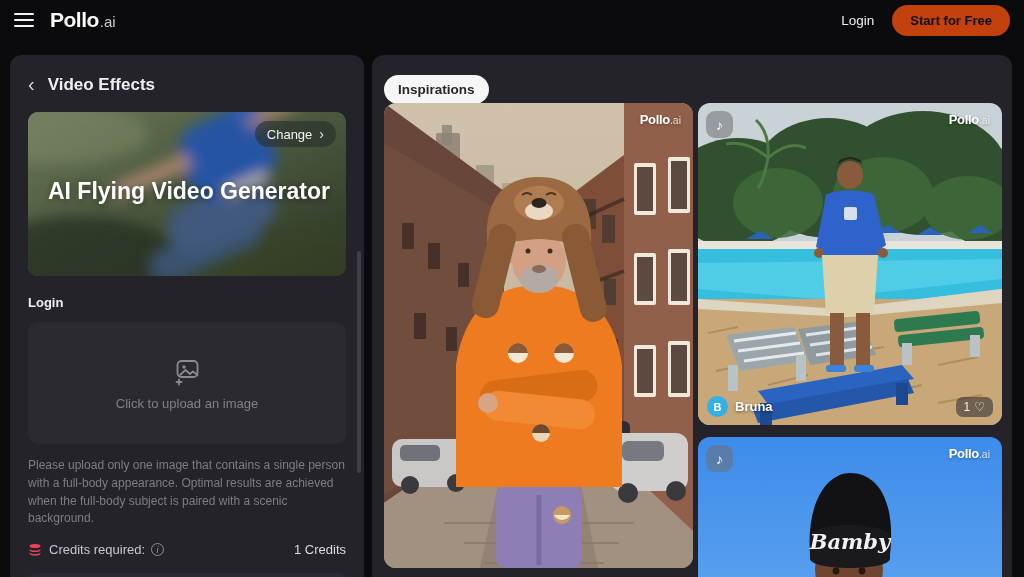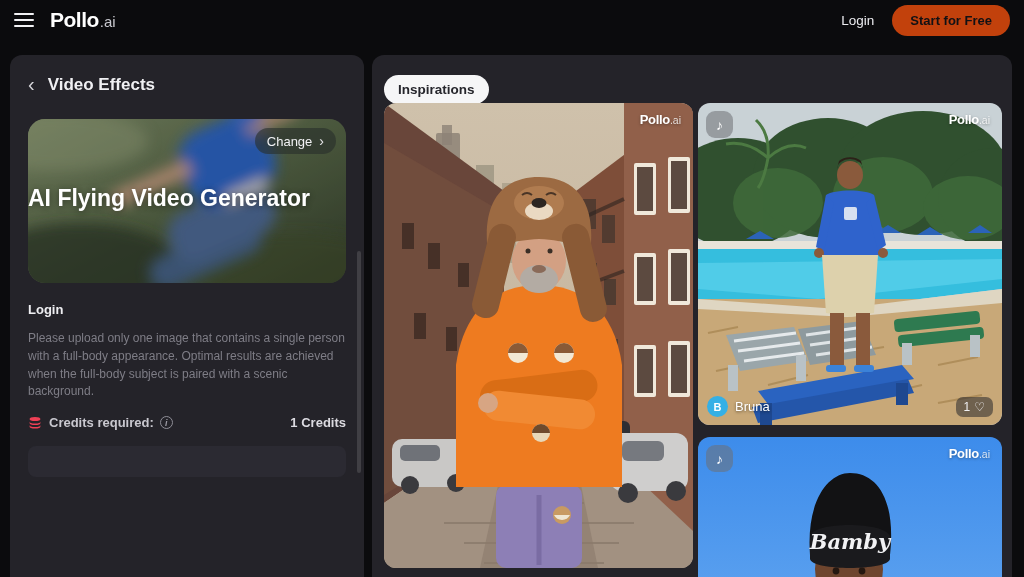--- a/index.html
+++ b/index.html
@@ -25,42 +25,42 @@
     background:#242329; border-radius:12px; padding:0 18px; }
   .panel-right { position:absolute; left:372px; top:55px; width:640px; height:540px;
     background:#242329; border-radius:12px; }
 
   
   .panel-head { display:flex; align-items:center; gap:13px; margin-top:20px; }
   .back-ic { font-size:20px; line-height:14px; color:#d6d6da; cursor:pointer;
     transform:translateY(-1px); }
   .panel-title { font-size:17px; font-weight:700; color:#f0f0f3; }
 
-  .hero { position:relative; margin-top:24px; width:318px; height:164px;
-    border-radius:17px; overflow:hidden; cursor:pointer; }
+  .hero { position:relative; margin-top:17px; width:318px; height:164px;
+    border-radius:10px; overflow:hidden; cursor:pointer; }
   .hero svg { position:absolute; inset:0; width:100%; height:100%; }
   .hero-shade { position:absolute; inset:0; background:rgba(8,10,8,0.22); }
   .change-pill { position:absolute; top:9px; right:10px; display:flex; align-items:center;
     gap:7px; background:rgba(40,46,44,0.62); border-radius:15px; padding:5px 12px;
     font-size:13px; color:#f2f2f4; cursor:pointer; }
   .change-chev { font-size:14px; color:#e6e6ea; }
-  .hero-title { position:absolute; left:0; right:4px; top:50%; transform:translateY(-58%);
-    text-align:left; font-size:23px; font-weight:800; color:#ffffff;
+  .hero-title { position:absolute; left:0; right:16px; top:50%; transform:translateY(-58%);
+    text-align:right; font-size:23px; font-weight:800; color:#ffffff;
     text-shadow:0 1px 6px rgba(0,0,0,.45); }
 
   .sec-label { margin-top:19px; font-size:13px; font-weight:700; color:#eeeef1; }
   .upload-box { margin-top:12px; width:318px; height:122px; background:#2b2a31;
     border-radius:10px; display:flex; flex-direction:column; align-items:center;
     justify-content:center; gap:10px; cursor:pointer; }
   .upload-text { font-size:13px; color:#828089; }
 
   .note { margin-top:13px; font-size:12px; line-height:1.48; color:#7e7d86; }
 
   .credits-row { margin-top:14px; display:flex; align-items:center; font-size:13px;
-    color:#c9c8cf;font-weight:bold; }
+    color:#c9c8cf; }
   .coin-ic { margin-right:7px; display:inline-flex; }
   .info-ic { display:inline-flex; align-items:center; justify-content:center;
     width:13px; height:13px; border:1px solid #8f8e97; border-radius:50%;
     font-size:9px; color:#9b9aa3; margin-left:6px; font-style:italic; }
   .credits-val { margin-left:auto; color:#dcdbe1; }
 
   .create-btn { margin-top:16px; width:318px; height:31px; background:#2b2a32;
     border:none; border-radius:8px; display:flex; align-items:center; justify-content:center;
     gap:8px; font-size:15px; font-weight:600; color:#6e6d77; cursor:pointer;
     font-family:"Liberation Sans", sans-serif; }
@@ -81,21 +81,21 @@
     text-shadow:0 1px 3px rgba(0,0,0,.35); }
   .wm-bold { font-size:13px; font-weight:800; color:#ffffff; letter-spacing:-0.3px; }
   .wm-suffix { font-size:10.5px; color:rgba(255,255,255,.8); }
   .tiktok-badge { position:absolute; top:8px; left:8px; width:27px; height:27px;
     border-radius:9px; background:rgba(110,112,116,0.55); display:flex; align-items:center;
     justify-content:center; font-size:14px; color:#ffffff; cursor:pointer; }
   .author { position:absolute; left:9px; bottom:8px; display:flex; align-items:center;
     gap:7px; }
   .avatar { width:21px; height:21px; border-radius:50%; background:#35b0e6; color:#fff;
     font-size:11px; font-weight:700; display:flex; align-items:center; justify-content:center; }
-  .author-name { font-size:13px; font-weight:400; color:#ffffff;
+  .author-name { font-size:13px; font-weight:700; color:#ffffff;
     text-shadow:0 1px 3px rgba(0,0,0,.5); }
   .likes { position:absolute; right:9px; bottom:8px; background:rgba(38,38,44,0.55);
     border-radius:7px; padding:3px 8px; font-size:12px; color:#f0f0f3; display:flex;
     align-items:center; gap:4px; }
 </style>
 </head>
 <body>
 
 <header class="topbar">
   <div class="hamburger">
@@ -149,20 +149,29 @@
     <div class="hero-shade"></div>
     <div class="change-pill">
       <span>Change</span>
       <span class="change-chev">›</span>
     </div>
     <div class="hero-title">AI Flying Video Generator</div>
   </div>
 
   <div class="sec-label">Login</div>
 
+  <div class="upload-box">
+    <svg width="30" height="30" viewBox="0 0 30 30" fill="none">
+      <rect x="5.5" y="5" width="20" height="16" rx="4" stroke="#8b8a93" stroke-width="1.8"></rect>
+      <circle cx="12" cy="11" r="1.7" fill="#8b8a93"></circle>
+      <path d="M8 19 l5.5-5 4.5 4 3-2.6 4.5 3.6" stroke="#8b8a93" stroke-width="1.8" stroke-linecap="round" stroke-linejoin="round"></path>
+      <path d="M7 23.5 v5 M4.5 26 h5" stroke="#8b8a93" stroke-width="1.8" stroke-linecap="round"></path>
+    </svg>
+    <span class="upload-text">Click to upload an image</span>
+  </div>
 
   <p class="note">Please upload only one image that contains a single person with a full-body appearance. Optimal results are achieved when the full-body subject is paired with a scenic background.</p>
 
   <div class="credits-row">
     <span class="coin-ic">
       <svg width="14" height="14" viewBox="0 0 14 14">
         <ellipse cx="7" cy="3" rx="5.4" ry="2.1" fill="#ef4056"></ellipse>
         <path d="M1.6 5.4 a5.4 2.1 0 0 0 10.8 0 v1.5 a5.4 2.1 0 0 1 -10.8 0 Z" fill="#ef4056"></path>
         <path d="M1.6 9 a5.4 2.1 0 0 0 10.8 0 v1.5 a5.4 2.1 0 0 1 -10.8 0 Z" fill="#ef4056"></path>
       </svg>

